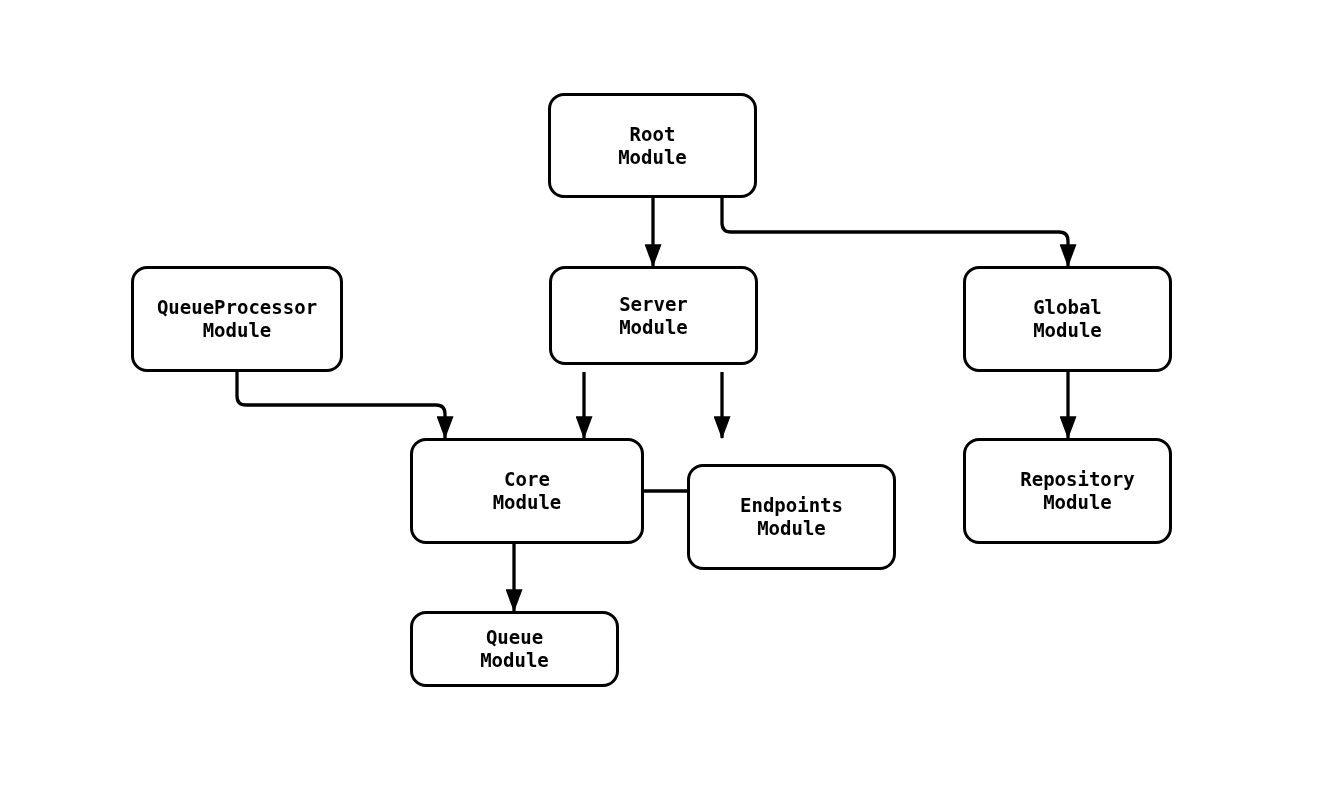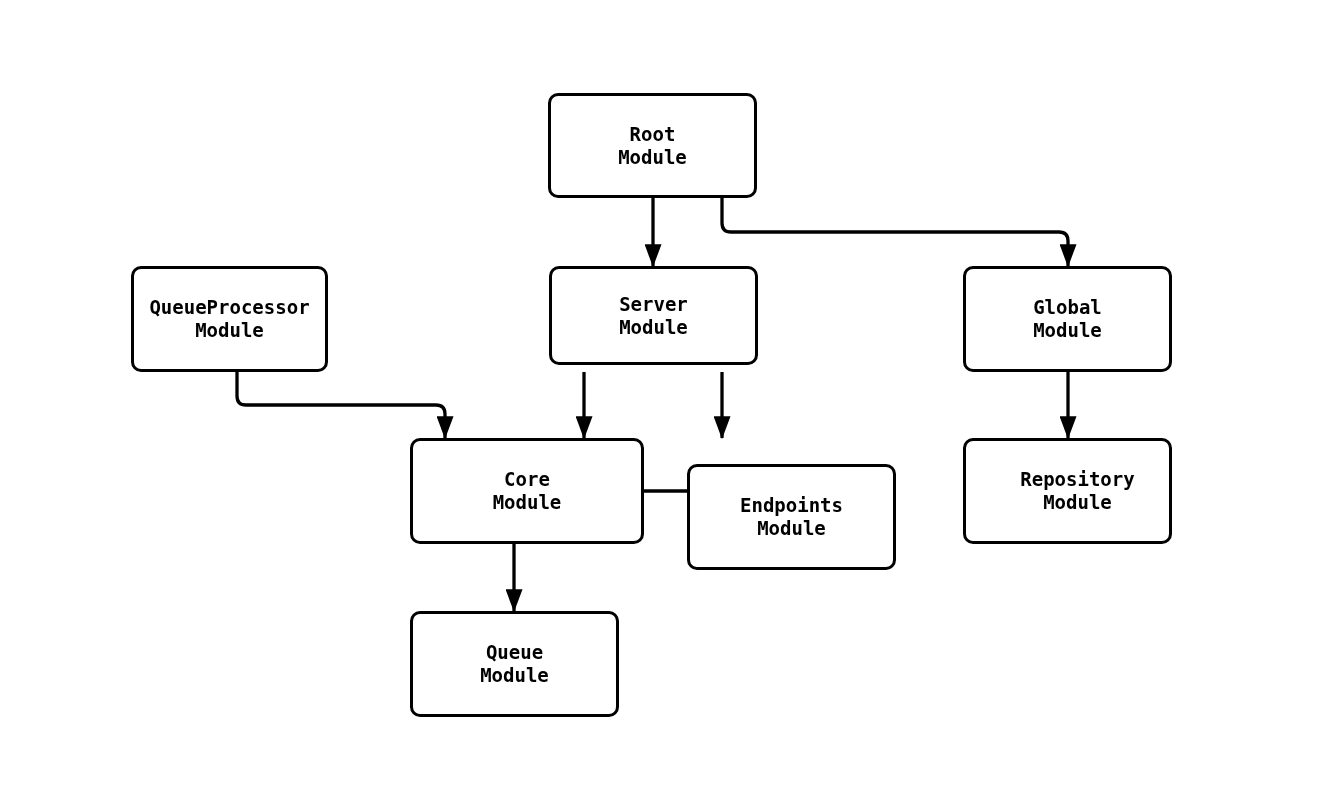--- a/index.html
+++ b/index.html
@@ -19,21 +19,21 @@
   .edge {
     fill: none;
     stroke: #000000;
     stroke-width: 3.3px;
   }
   .node {
     position: absolute;
     box-sizing: border-box;
     background: #ffffff;
     border: 3.5px solid #000000;
-    border-radius: 10px;
+    border-radius: 16px;
     display: flex;
     align-items: center;
     justify-content: center;
     text-align: center;
   }
   .node .label {
     font-size: 19px;
     font-weight: bold;
     line-height: 23px;
     color: #000000;
@@ -60,21 +60,21 @@
         <path d="M687,491 L620,491" class="edge" marker-end="url(#arrowhead)"></path>
         <path d="M1068,372 L1068,438" class="edge" marker-end="url(#arrowhead)"></path>
         <path d="M514,544 L514,611" class="edge" marker-end="url(#arrowhead)"></path>
       </g>
   </svg>
 
   <div class="node" style="left: 548px; top: 93px; width: 209px; height: 105px;">
     <span class="label">Root
 Module</span>
   </div>
-  <div class="node" style="left: 131px; top: 266px; width: 197px; height: 106px;">
+  <div class="node" style="left: 131px; top: 266px; width: 212px; height: 106px;">
     <span class="label">QueueProcessor
 Module</span>
   </div>
   <div class="node" style="left: 549px; top: 266px; width: 209px; height: 99px;">
     <span class="label">Server
 Module</span>
   </div>
   <div class="node" style="left: 963px; top: 266px; width: 209px; height: 106px;">
     <span class="label">Global
 Module</span>
@@ -84,18 +84,18 @@
 Module</span>
   </div>
   <div class="node" style="left: 687px; top: 464px; width: 209px; height: 106px;">
     <span class="label">Endpoints
 Module</span>
   </div>
   <div class="node" style="left: 963px; top: 438px; width: 209px; height: 106px; padding-left: 20px;">
     <span class="label">Repository
 Module</span>
   </div>
-  <div class="node" style="left: 410px; top: 611px; width: 209px; height: 106px;">
+  <div class="node" style="left: 410px; top: 611px; width: 209px; height: 76px;">
     <span class="label">Queue
 Module</span>
   </div>
 
 </div>
 
 </body></html>

